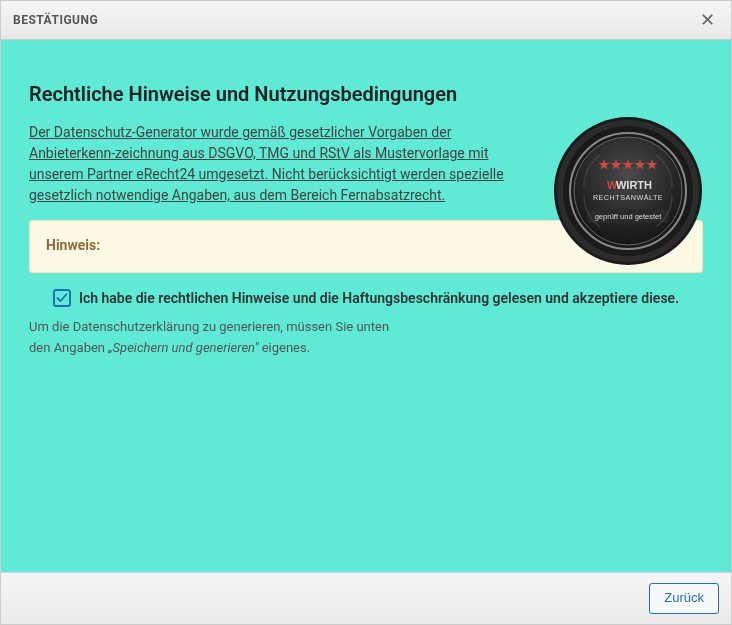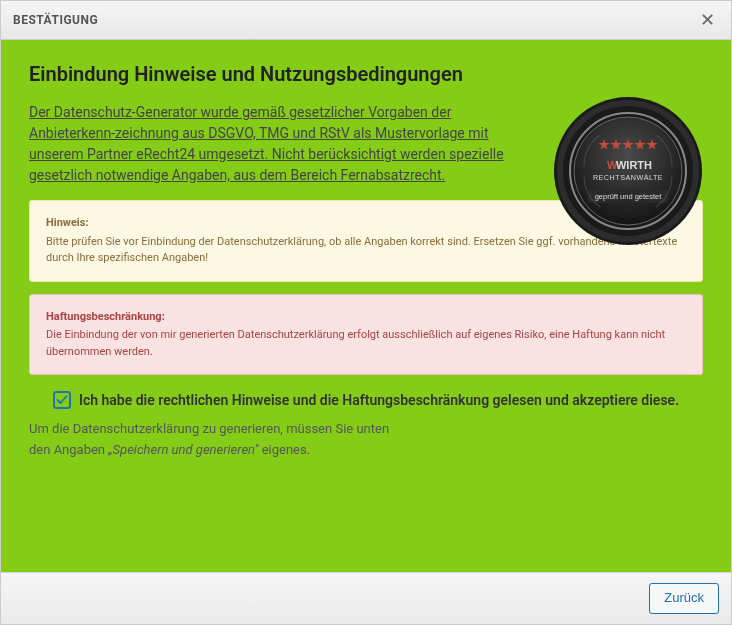--- a/index.html
+++ b/index.html
@@ -13,23 +13,24 @@
       color: #333;
       width: 732px;
       height: 625px;
       overflow: hidden;
     }
     .modal {
       width: 100%;
       height: 100%;
       display: flex;
       flex-direction: column;
-      background: #84cc16;
+      background: #5eead4;
       border: 1px solid #ccc;
       box-shadow: 0 0 8px rgba(0,0,0,0.2);
+      gap: 20px;
     }
     .modal-header {
       background: linear-gradient(to bottom, #f5f5f5, #e8e8e8);
       border-bottom: 1px solid #ccc;
       padding: 8px 12px;
       display: flex;
       align-items: center;
       justify-content: space-between;
     }
     .modal-header-title {
@@ -71,21 +72,21 @@
     .badge-seal {
       position: absolute;
       right: 0px;
       top: -6px;
       width: 150px;
       height: 150px;
     }
     .alert {
       border-radius: 3px;
       padding: 14px 16px;
-      font-size: 11px;
+      font-size: 14px;
       line-height: 1.5;
       margin-top: 8px;
       margin-bottom: 12px;
     }
     .alert-warning {
       background: #fcf8e3;
       border: 1px solid #f1e6b2;
       color: #8a6d3b;
     }
     .alert-danger {
@@ -164,21 +165,21 @@
 <body>
 
 <div class="modal">
 
   <div class="modal-header">
     <span class="modal-header-title">BESTÄTIGUNG</span>
     <span class="close-btn">✕</span>
   </div>
 
   <div class="modal-body">
-    <h2 class="body-heading">Einbindung Hinweise und Nutzungsbedingungen</h2>
+    <h2 class="body-heading">Rechtliche Hinweise und Nutzungsbedingungen</h2>
 
     <div class="body-content">
 
       <div class="badge-seal">
         <svg viewBox="0 0 150 150">
           <defs>
             <radialGradient id="sealgrad" cx="50%" cy="35%" r="70%">
               <stop offset="0%" stop-color="#4a4a4a"></stop>
               <stop offset="100%" stop-color="#111"></stop>
             </radialGradient>
@@ -214,27 +215,22 @@
               <path d="M 44 4 Q 44 24 28 36"></path>
             </g>
           </g>
         </svg>
       </div>
 
       <p class="body-text">Der Datenschutz-Generator wurde gemäß gesetzlicher Vorgaben der Anbieterkenn-zeichnung aus DSGVO, TMG und RStV als Mustervorlage mit unserem Partner eRecht24 umgesetzt. Nicht berücksichtigt werden spezielle gesetzlich notwendige Angaben, aus dem Bereich Fernabsatzrecht.</p>
 
       <div class="alert alert-warning">
         <span class="alert-title">Hinweis:</span>
-        <span>Bitte prüfen Sie vor Einbindung der Datenschutzerklärung, ob alle Angaben korrekt sind. Ersetzen Sie ggf. vorhandene Mustertexte durch Ihre spezifischen Angaben!</span>
-      </div>
-
-      <div class="alert alert-danger">
-        <span class="alert-title">Haftungsbeschränkung:</span>
-        <span>Die Einbindung der von mir generierten Datenschutzerklärung erfolgt ausschließlich auf eigenes Risiko, eine Haftung kann nicht übernommen werden.</span>
-      </div>
+      </div>
+
 
       <div class="accept-row">
         <span class="checkbox-wrap">
           <svg viewBox="0 0 16 16">
             <path d="M2 8 L6 12 L14 3" stroke="#2271b1" stroke-width="2.4" fill="none" stroke-linecap="round" stroke-linejoin="round"></path>
           </svg>
         </span>
         <span class="accept-label">Ich habe die rechtlichen Hinweise und die Haftungsbeschränkung gelesen und akzeptiere diese.</span>
       </div>
 

